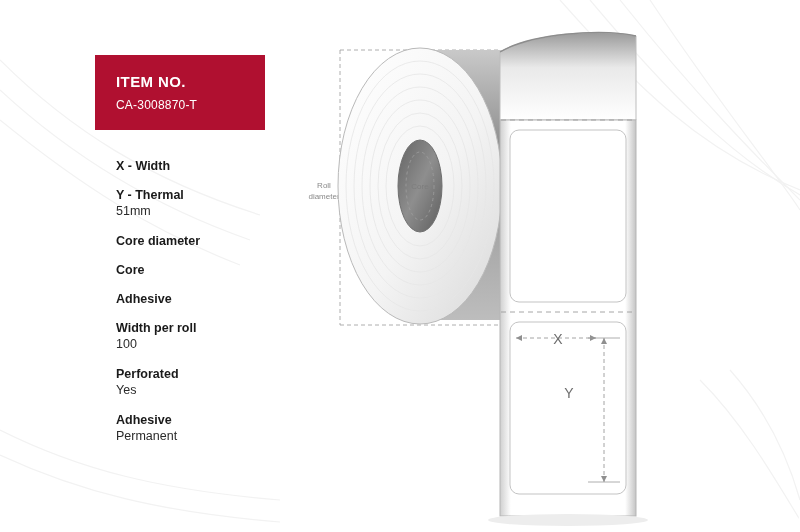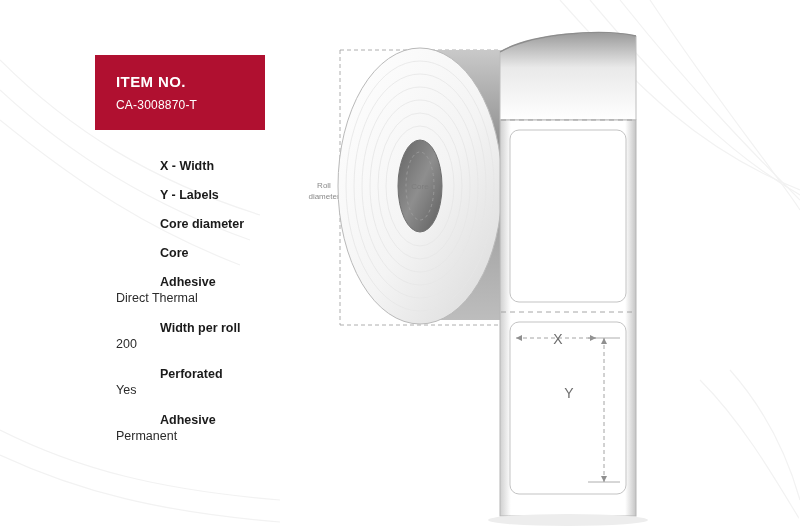--- a/index.html
+++ b/index.html
@@ -68,21 +68,20 @@
     width: 190px;
   }
   .spec-item {
     margin-bottom: 13px;
   }
   .spec-item .spec-label {
     font-size: 12.5px;
     font-weight: bold;
     color: #1a1a1a;
     line-height: 16px;
-    margin-left: 44px;
   }
   .spec-item .spec-value {
     font-size: 12.5px;
     font-weight: normal;
     color: #2b2b2b;
     line-height: 17px;
   }
 
   
   #illustration {
@@ -136,39 +135,39 @@
       <div class="badge-value">CA-3008870-T</div>
     </div>
 
     <div id="spec-list">
 
       <div class="spec-item">
         <div class="spec-label">X - Width</div>
       </div>
 
       <div class="spec-item">
-        <div class="spec-label">Y - Labels</div>
+        <div class="spec-label">Y - Thermal</div>
+        <div class="spec-value">51mm</div>
       </div>
 
       <div class="spec-item">
         <div class="spec-label">Core diameter</div>
       </div>
 
       <div class="spec-item">
         <div class="spec-label">Core</div>
       </div>
 
       <div class="spec-item">
         <div class="spec-label">Adhesive</div>
-        <div class="spec-value">Direct Thermal</div>
       </div>
 
       <div class="spec-item">
         <div class="spec-label">Width per roll</div>
-        <div class="spec-value">200</div>
+        <div class="spec-value">100</div>
       </div>
 
       <div class="spec-item">
         <div class="spec-label">Perforated</div>
         <div class="spec-value">Yes</div>
       </div>
 
       <div class="spec-item">
         <div class="spec-label">Adhesive</div>
         <div class="spec-value">Permanent</div>

